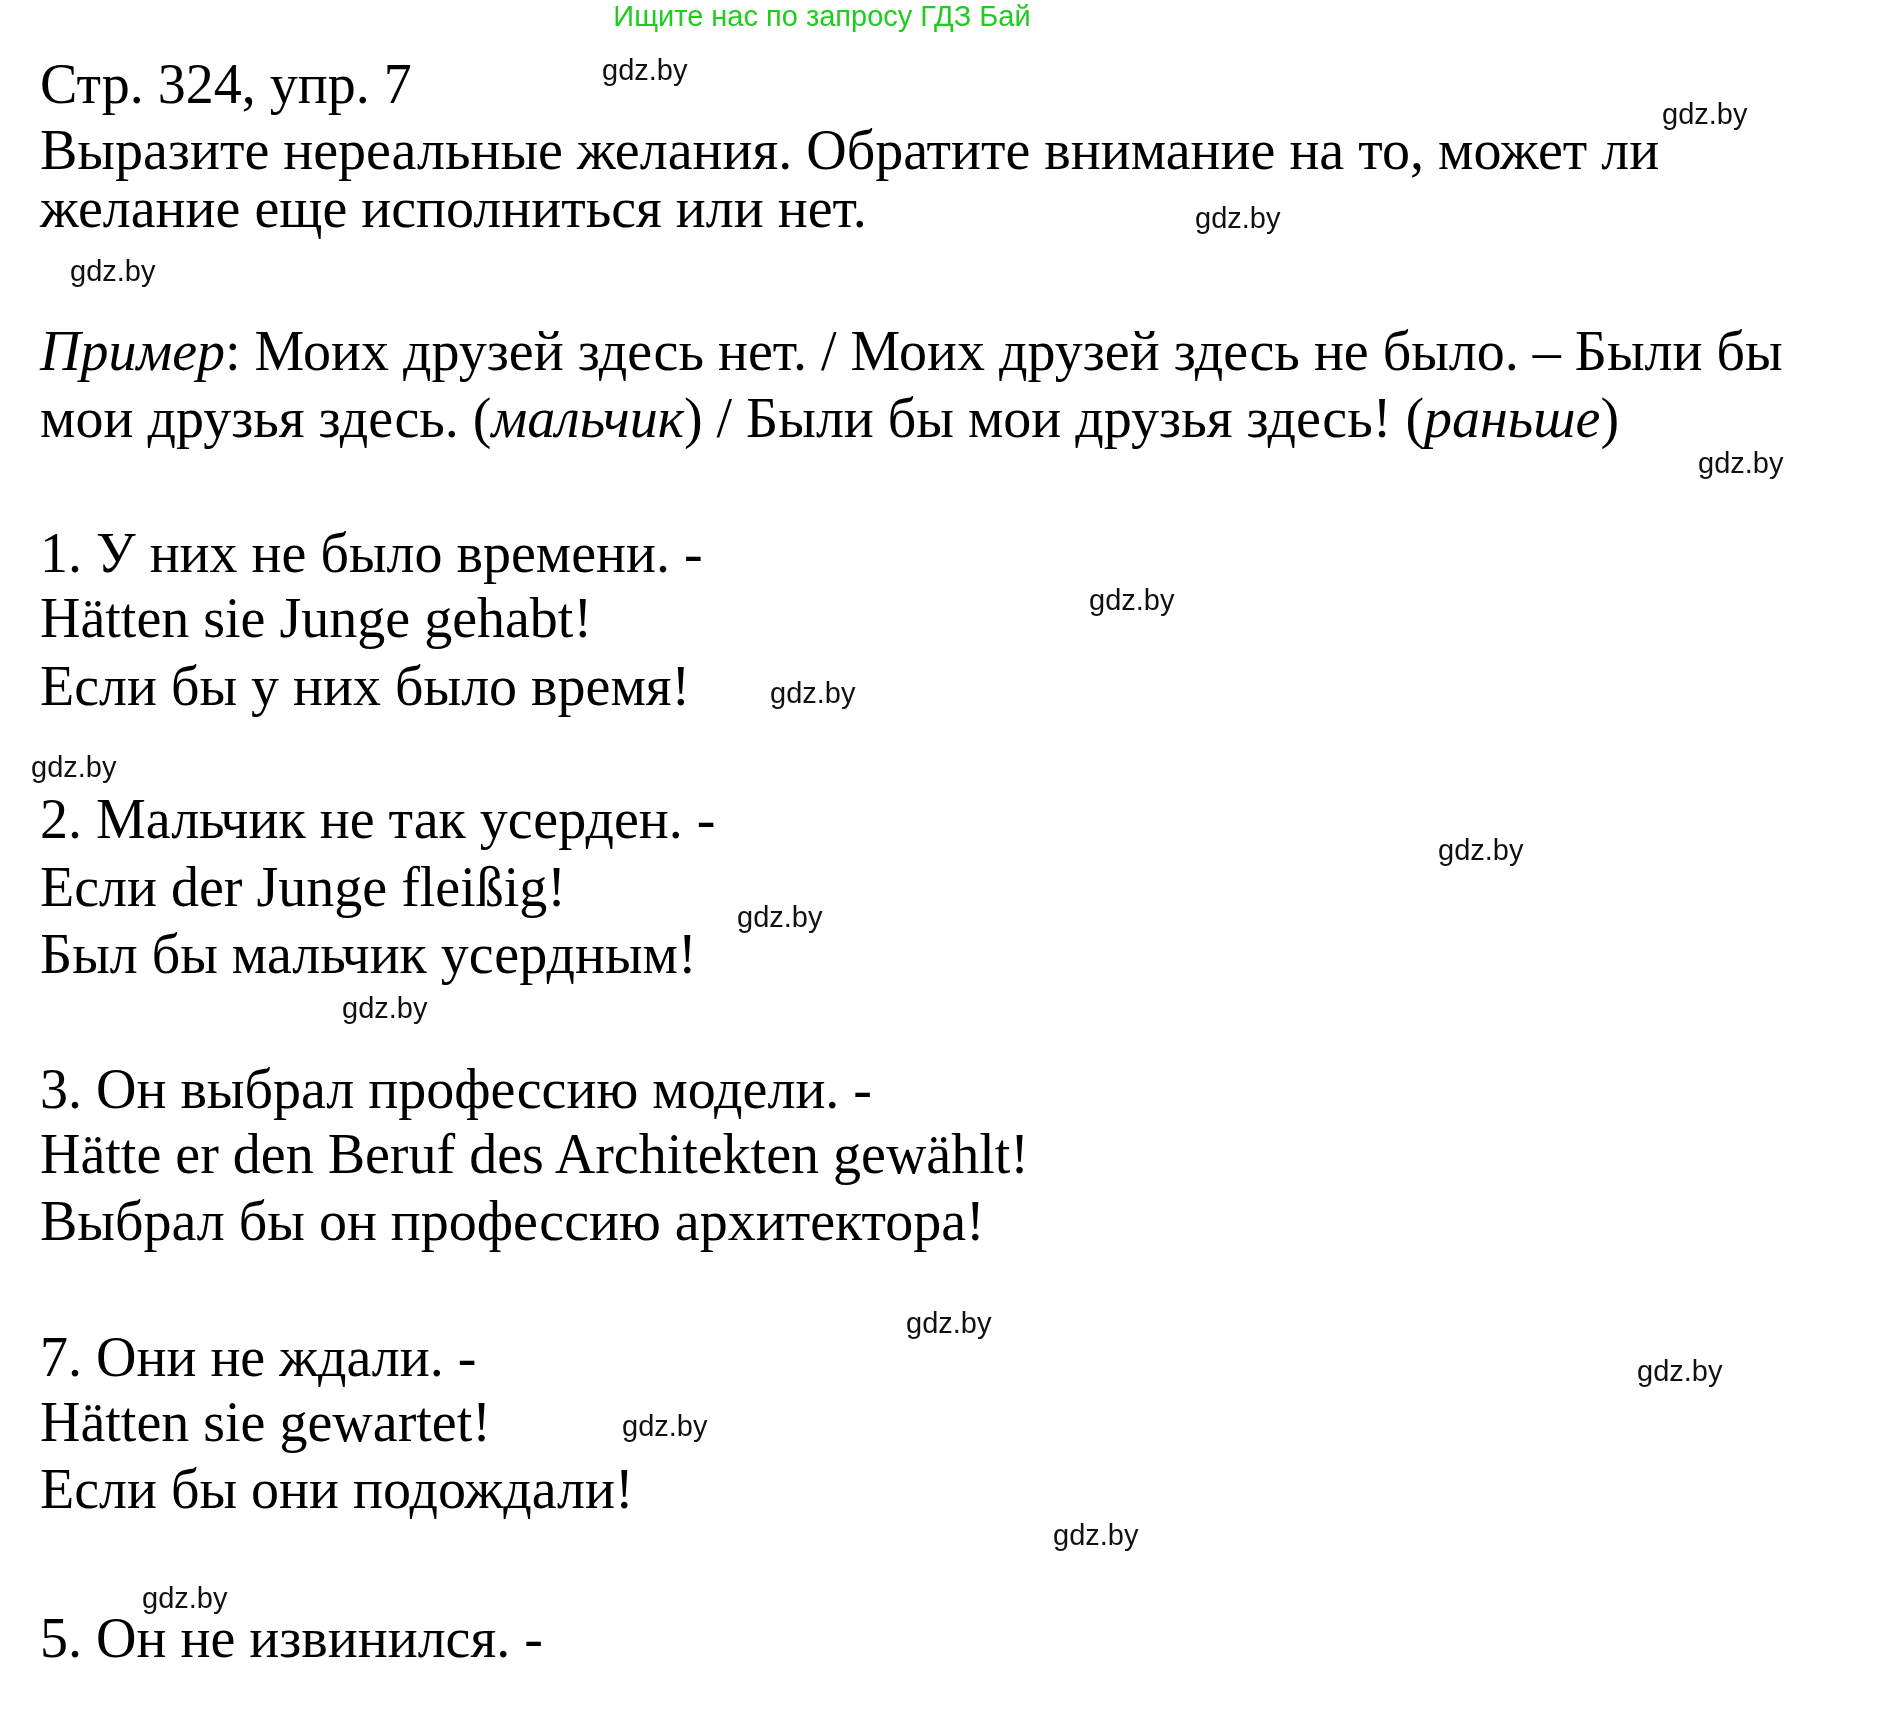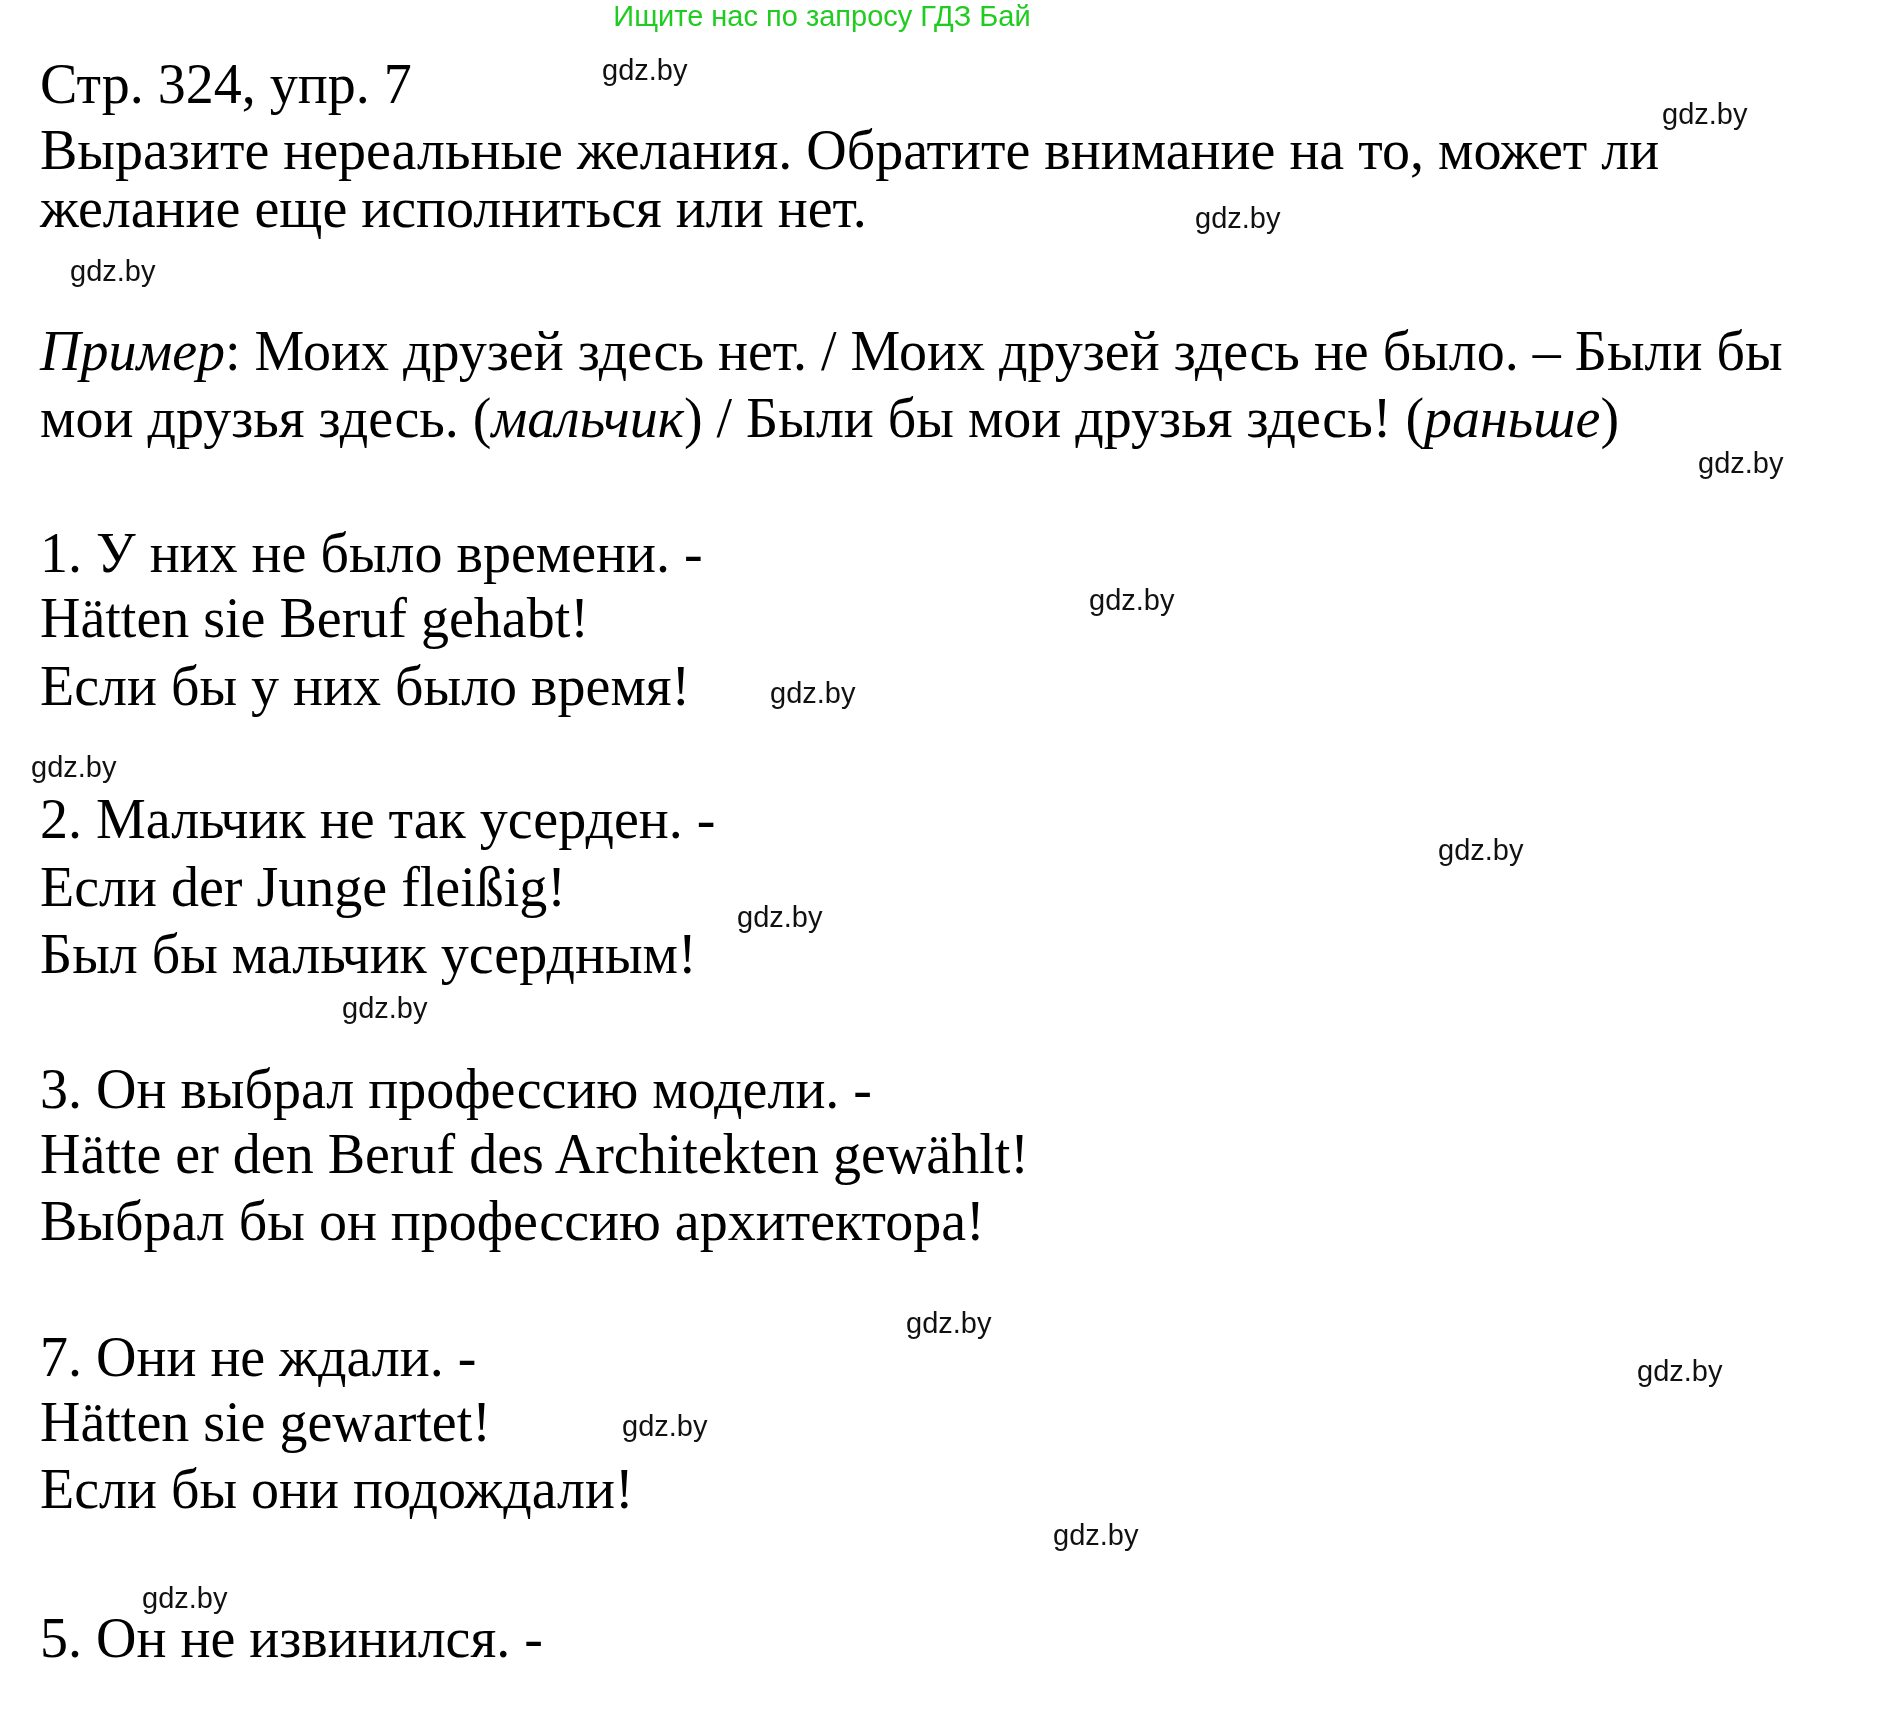--- a/index.html
+++ b/index.html
@@ -36,21 +36,21 @@
 
   <div class="ln" style="top:56px">Стр. 324, упр. 7</div>
 
   <div class="ln" style="top:122px">Выразите нереальные желания. Обратите внимание на то, может ли</div>
   <div class="ln" style="top:180px">желание еще исполниться или нет.</div>
 
   <div class="ln" style="top:323px"><i>Пример</i><span>: Моих друзей здесь нет. / Моих друзей здесь не было. – Были бы</span></div>
   <div class="ln" style="top:390px"><span>мои друзья здесь. (</span><i>мальчик</i><span>) / Были бы мои друзья здесь! (</span><i>раньше</i><span>)</span></div>
 
   <div class="ln" style="top:525px">1. У них не было времени. -</div>
-  <div class="ln" style="top:590px">Hätten sie Beruf gehabt!</div>
+  <div class="ln" style="top:590px">Hätten sie Junge gehabt!</div>
   <div class="ln" style="top:658px">Если бы у них было время!</div>
 
   <div class="ln" style="top:791px">2. Мальчик не так усерден. -</div>
   <div class="ln" style="top:859px">Если der Junge fleißig!</div>
   <div class="ln" style="top:926px">Был бы мальчик усердным!</div>
 
   <div class="ln" style="top:1061px">3. Он выбрал профессию модели. -</div>
   <div class="ln" style="top:1126px">Hätte er den Beruf des Architekten gewählt!</div>
   <div class="ln" style="top:1193px">Выбрал бы он профессию архитектора!</div>
 

